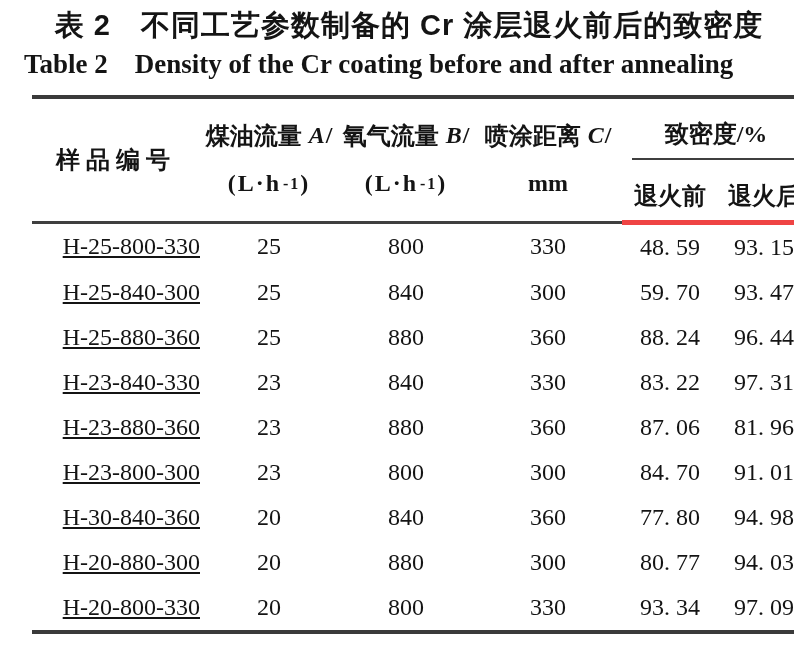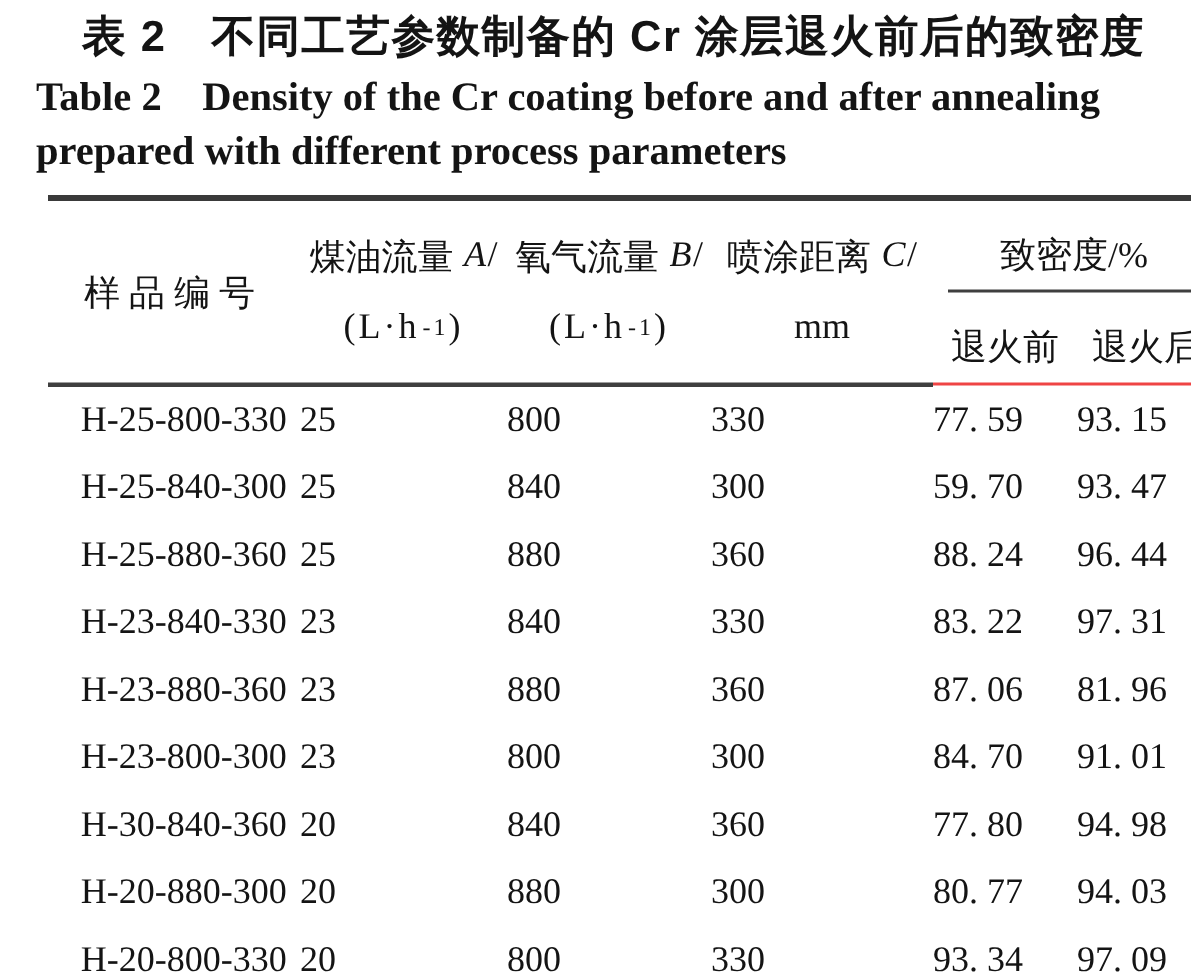--- a/index.html
+++ b/index.html
@@ -20,21 +20,21 @@
     font-family:"Liberation Serif","DejaVu Serif",serif;
     margin-top:2px;
   }
 
   table.tbl {
     width:778px; margin:12px 8px 0 8px;
     border-collapse:collapse; table-layout:fixed;
     border-top:4px solid #3a3a3a; border-bottom:4px solid #3a3a3a;
     font-size:24px;
   }
-  .tbl th { font-weight:normal; padding:0; }
+  .tbl th { font-weight:bold; padding:0; }
   .tbl td { padding:0; }
 
   col.c1{width:168px;} col.c2{width:138px;} col.c3{width:136px;}
   col.c4{width:148px;} col.c5{width:96px;}  col.c6{width:92px;}
 
   .th-sample {
     text-align:center; vertical-align:middle;
     letter-spacing:6px; border-bottom:3px solid #3f3f3f;
   }
   .th-two { vertical-align:middle; border-bottom:3px solid #3f3f3f; }
@@ -47,35 +47,34 @@
   .unit { letter-spacing:2px; }
 
   .th-group { vertical-align:top; }
   .group-inner {
     height:47px; margin:12px 10px;
     display:flex; align-items:center; justify-content:center;
     border-bottom:2px solid #3f3f3f;
   }
   .th-sub {
     height:48px; text-align:center; vertical-align:middle;
-    border-bottom:2px solid #ef4444;
-  }
-
-  .tbl tbody td { height:45px; text-align:left; vertical-align:middle; }
-  .tbl tbody td.left { text-align:center; padding-left:13px; }
+    border-bottom:5px solid #ef4444;
+  }
+
+  .tbl tbody td { height:45px; text-align:center; vertical-align:middle; }
+  .tbl tbody td.left { text-align:right; padding-left:13px;text-decoration:underline; }
 </style>
 </head>
 <body>
 
 <div class="page">
 
   <div class="title-zh">表 2　不同工艺参数制备的 Cr 涂层退火前后的致密度</div>
   <div class="title-en">
     <div>Table 2　Density of the Cr coating before and after annealing</div>
-    <div>prepared with different process parameters</div>
   </div>
 
   <table class="tbl">
     <colgroup>
       <col class="c1">
         <col class="c2">
         <col class="c3">
         <col class="c4">
         <col class="c5">
         <col class="c6">
@@ -123,21 +122,21 @@
         <th class="th-sub">退火前</th>
         <th class="th-sub">退火后</th>
       </tr>
     </thead>
     <tbody>
       <tr>
         <td class="left">H-25-800-330</td>
         <td>25</td>
         <td>800</td>
         <td>330</td>
-        <td>77. 59</td>
+        <td>48. 59</td>
         <td>93. 15</td>
       </tr>
       <tr>
         <td class="left">H-25-840-300</td>
         <td>25</td>
         <td>840</td>
         <td>300</td>
         <td>59. 70</td>
         <td>93. 47</td>
       </tr>

